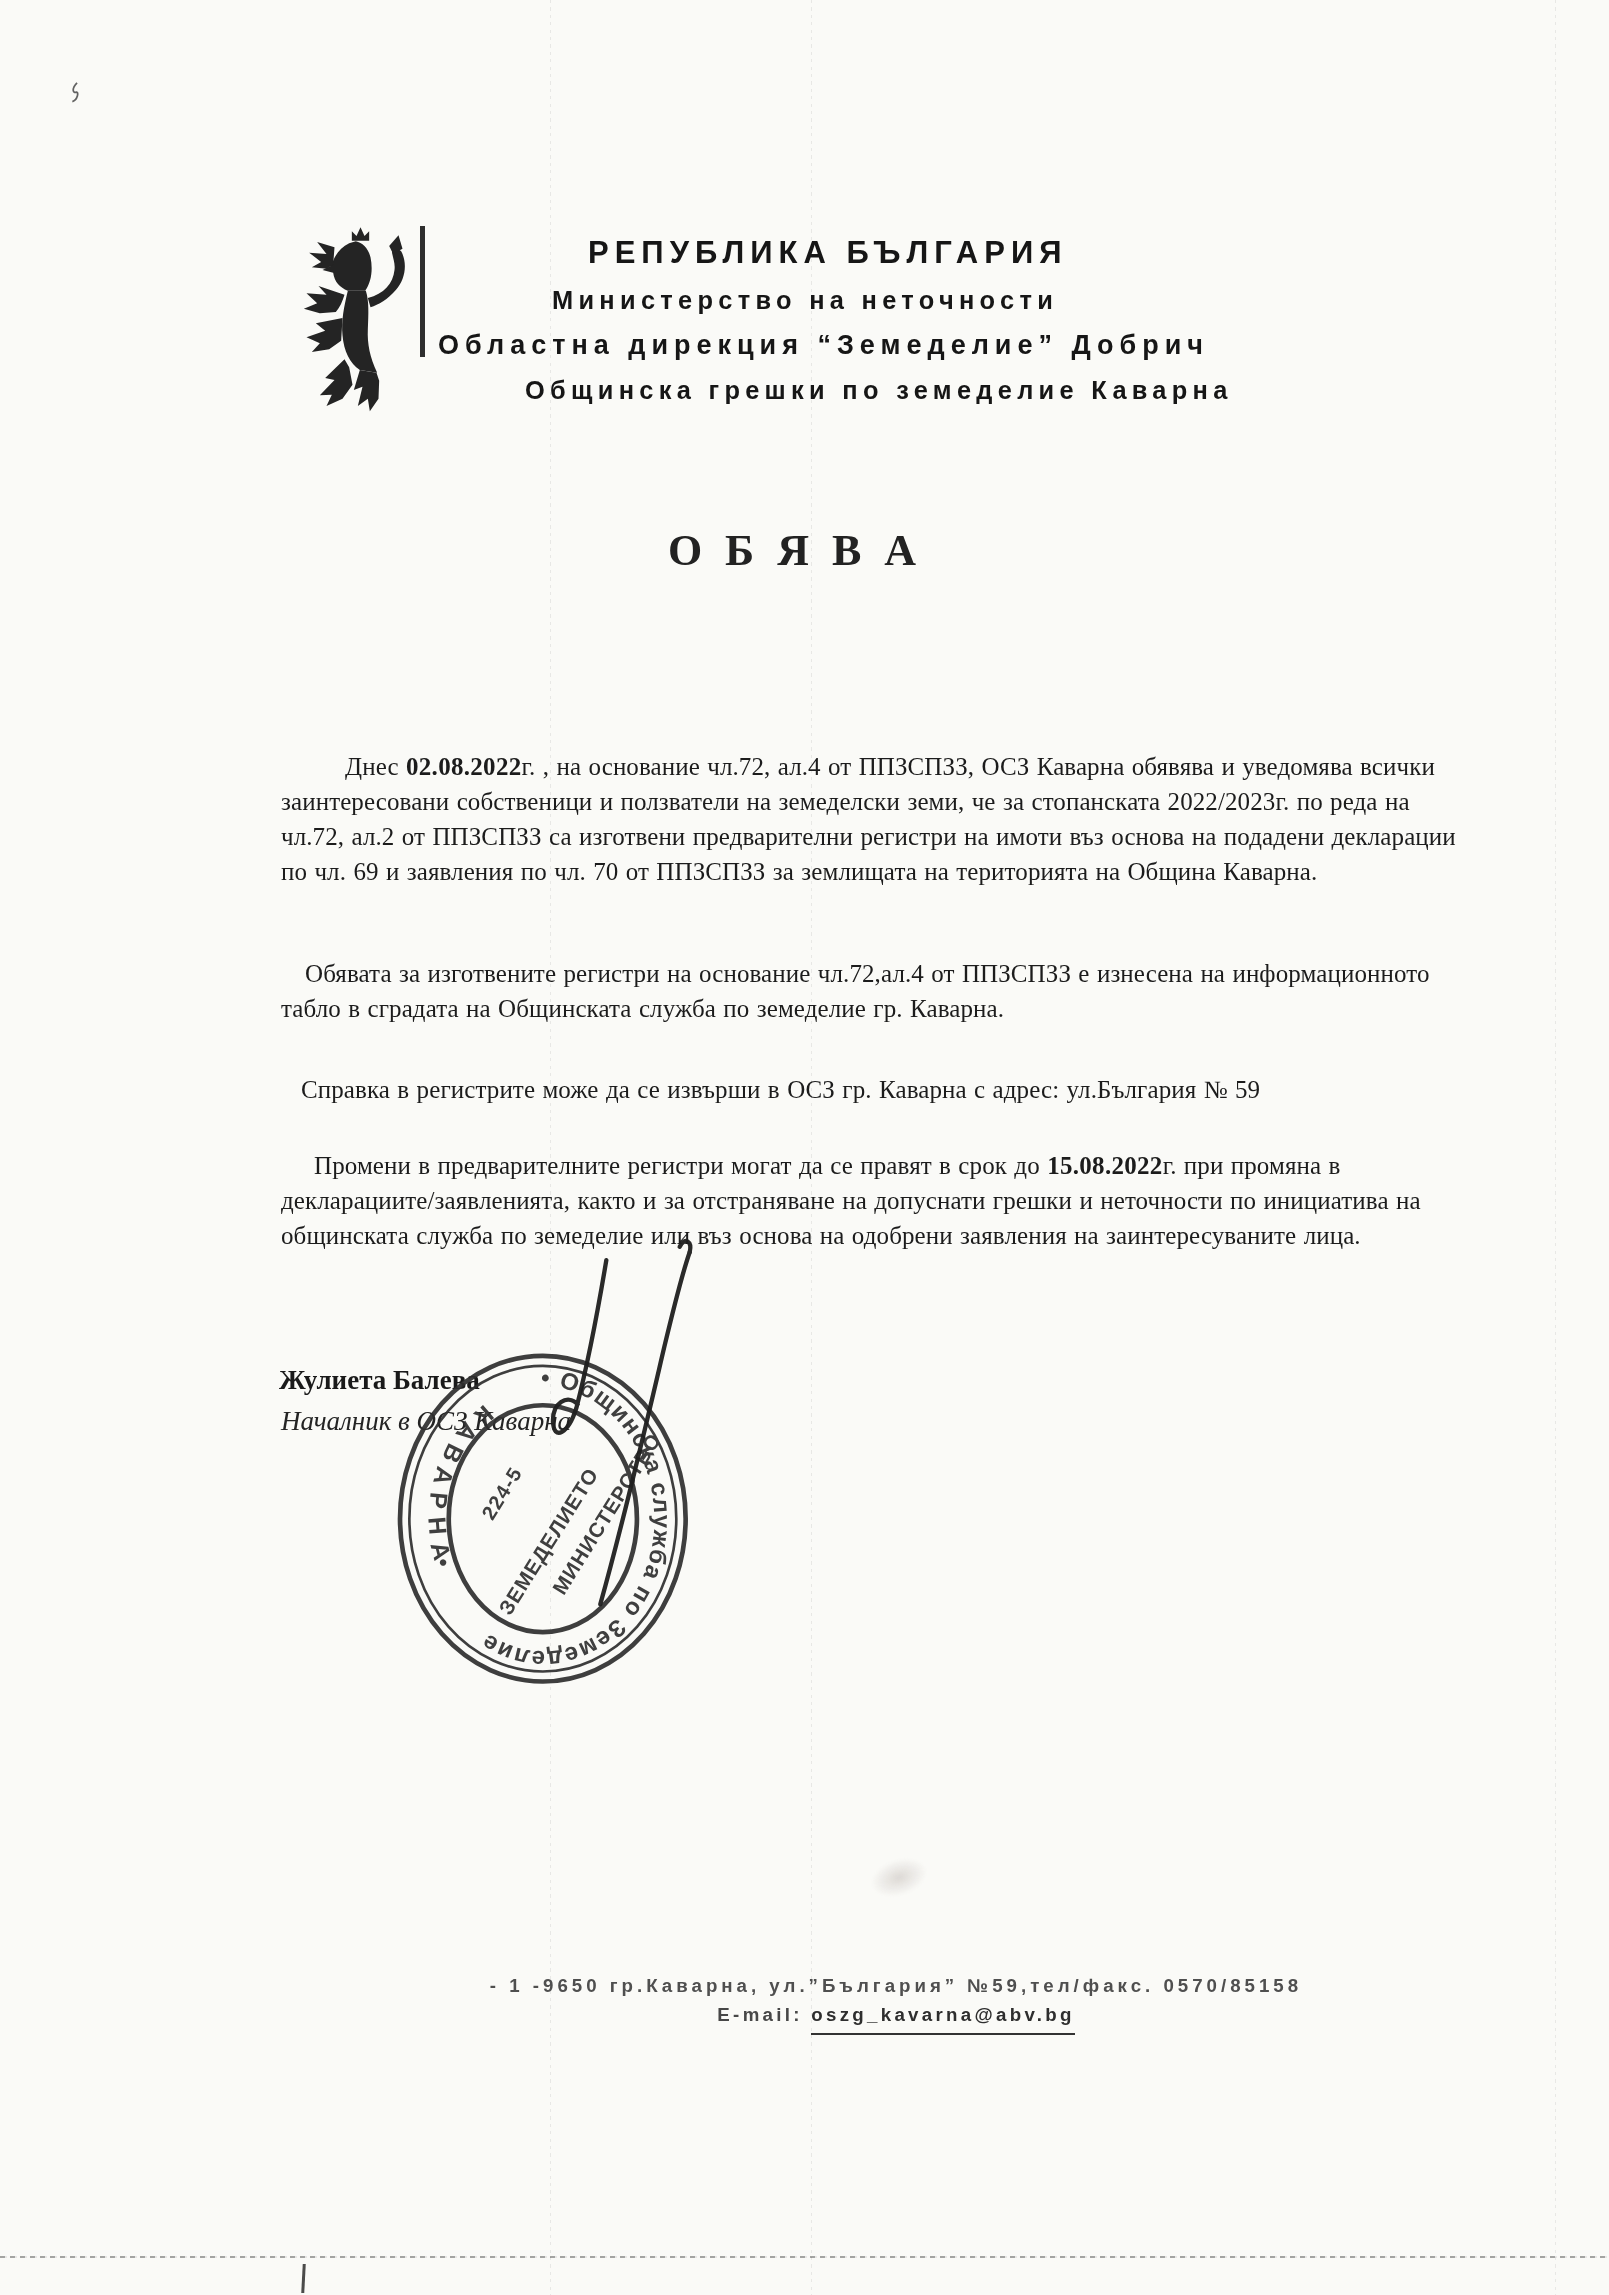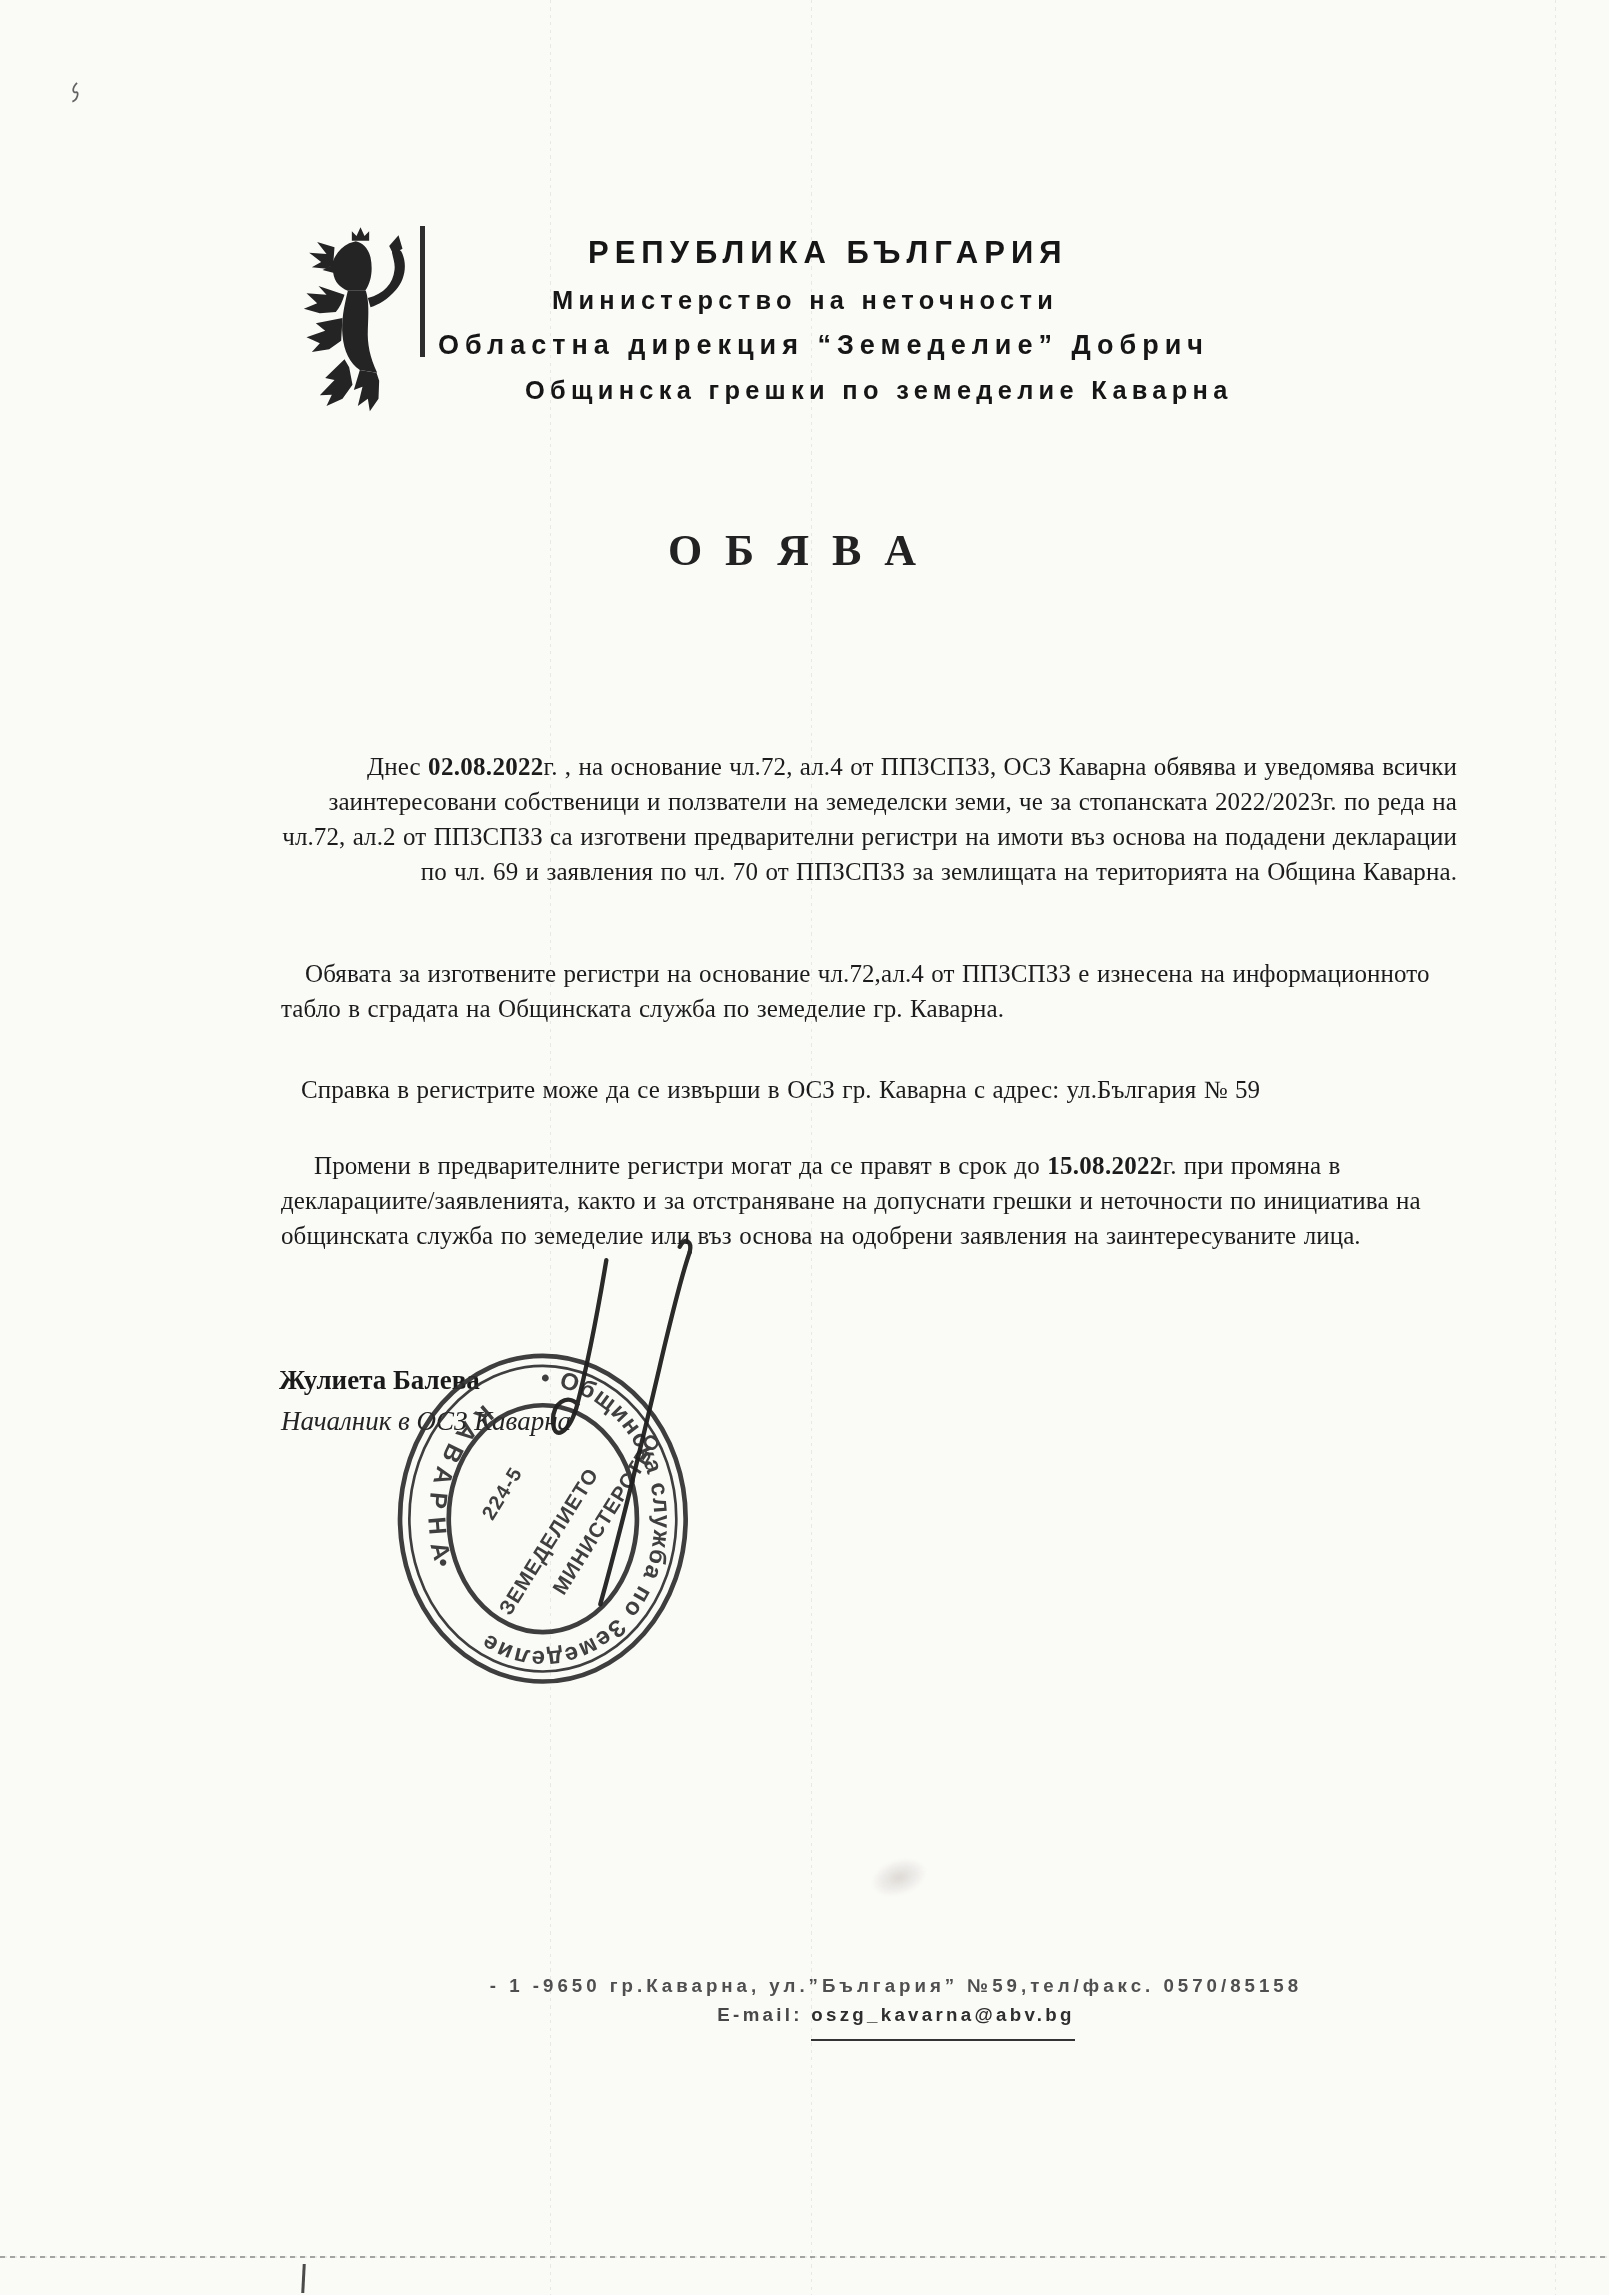--- a/index.html
+++ b/index.html
@@ -31,38 +31,38 @@
   .hline2{left:552px;top:286px;font-size:25.4px;letter-spacing:5.3px;}
   .hline3{left:438px;top:330px;font-size:27px;letter-spacing:6px;}
   .hline4{left:525px;top:376px;font-size:25.4px;letter-spacing:5.3px;}
 
   .doc-title{left:0;top:525px;width:1590px;text-align:center;
     font-size:44px;font-weight:bold;letter-spacing:6px;color:#222;white-space:nowrap;}
 
   .para{position:absolute;left:281px;width:1176px;
     font-size:25px;line-height:35px;color:#1c1c1c;word-spacing:1px;letter-spacing:0.1px;}
   .para b{font-weight:bold;letter-spacing:0.3px;}
-  .p1{top:724px;text-indent:64px;text-align:right;}
+  .p1{top:724px;text-indent:64px;}
   .p2{top:940px;text-indent:24px;margin-top:16px;}
   .p3{top:1047px;text-indent:20px;}
   .p4{top:1123px;text-indent:33px;}
 
   .sig-name{left:279px;top:1365px;font-size:27px;font-weight:bold;color:#1a1a1a;white-space:nowrap;}
   .sig-role{left:281px;top:1406px;font-size:27px;font-style:italic;color:#242424;white-space:nowrap;}
 
   .stamp{left:382px;top:1333px;opacity:.92;}
   .stamp text, .stamp textPath{font-family:"Liberation Sans", sans-serif;font-weight:bold;fill:#303030;}
 
   .pen-signature{left:515px;top:1233px;}
 
   .footer{left:428px;top:1939px;width:936px;text-align:center;
     font-family:"Liberation Sans", sans-serif;color:#4f4f4f;margin-top:36px;}
   .footer-line1{font-size:18.7px;font-weight:bold;letter-spacing:4px;white-space:nowrap;}
   .footer-line2{margin-top:6.7px;font-size:18.7px;font-weight:bold;letter-spacing:3.3px;color:#474747;}
-  .footer-email{color:#2e2e2e;border-bottom:2px solid #333;padding-bottom:14px;}
+  .footer-email{color:#2e2e2e;border-bottom:2px solid #333;padding-bottom:8px;}
 
   .artifact-topleft{left:69px;top:80px;}
 </style>
 </head>
 <body>
 
 <div class="fold-line" style="left:550px"></div>
 <div class="fold-line" style="left:811px"></div>
 <div class="fold-line" style="left:1555px"></div>
 <div class="scan-noise-line" style="top:2256px"></div>

